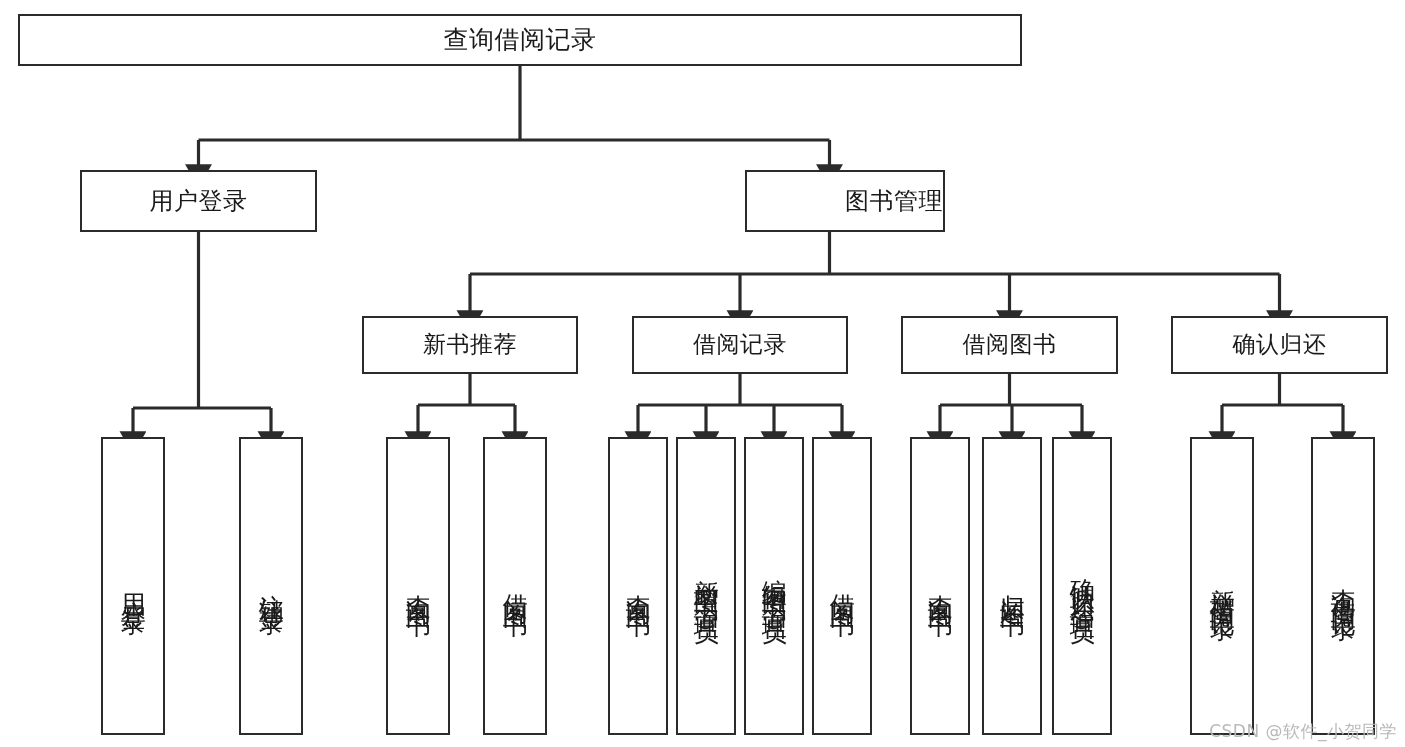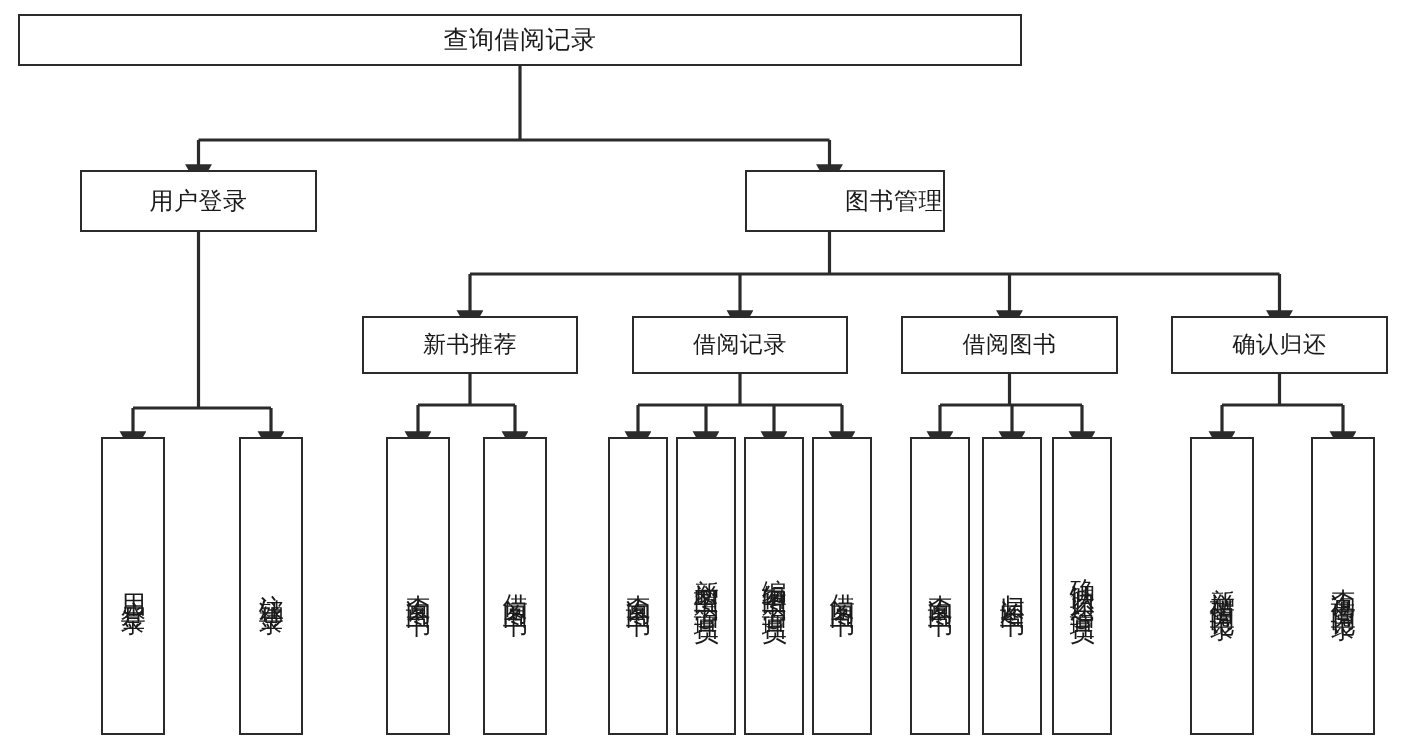--- a/index.html
+++ b/index.html
@@ -174,13 +174,14 @@
         <span class="label">确认归还（管理员）</span>
       </div>
       <div class="node node-leaf" style="left: 1190px; top: 437px; width: 64px; height: 298px;">
         <span class="label">新增借阅记录</span>
       </div>
       <div class="node node-leaf" style="left: 1311px; top: 437px; width: 64px; height: 298px;">
         <span class="label">查询借阅记录</span>
       </div>
     </div>
 
+  <div id="watermark">CSDN @软件_小贺同学</div>
 </div>
 
 </body></html>

